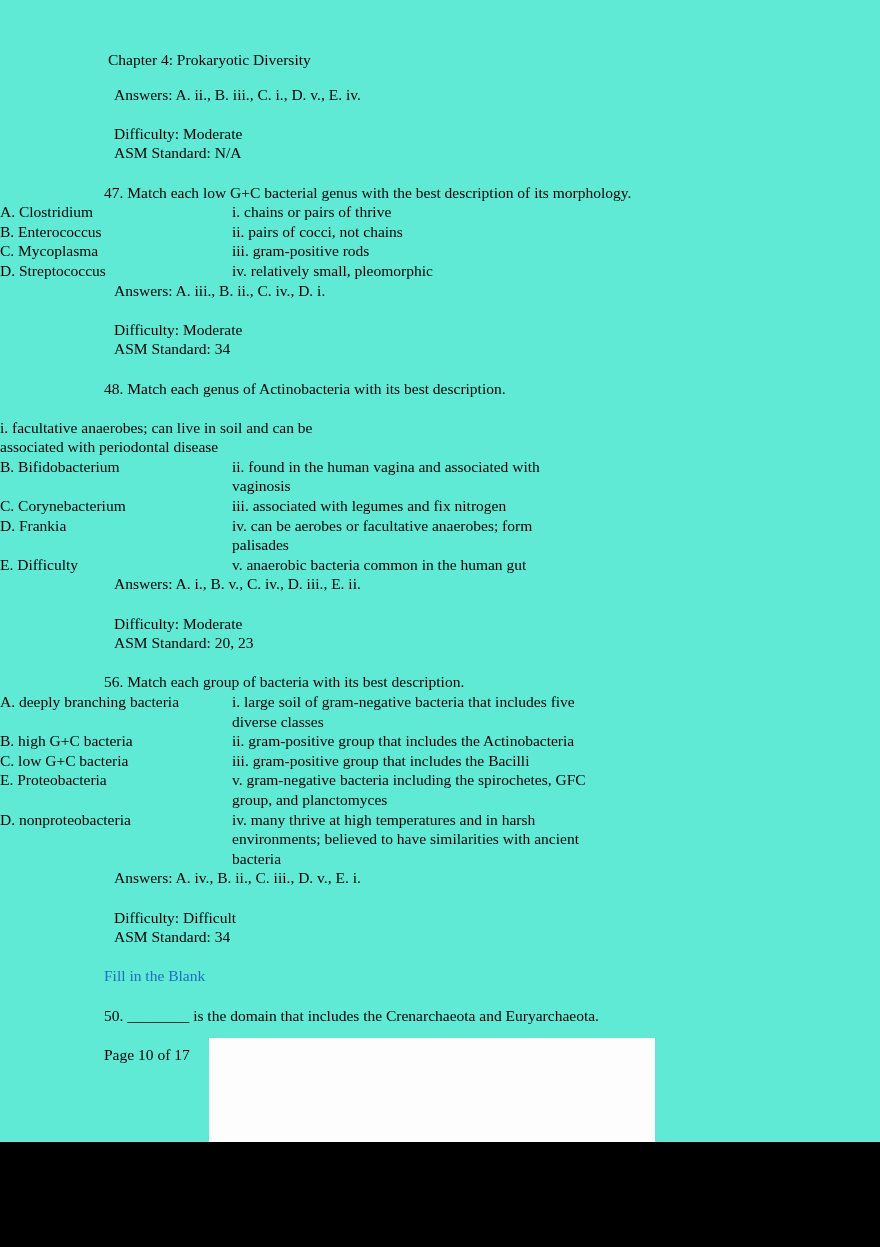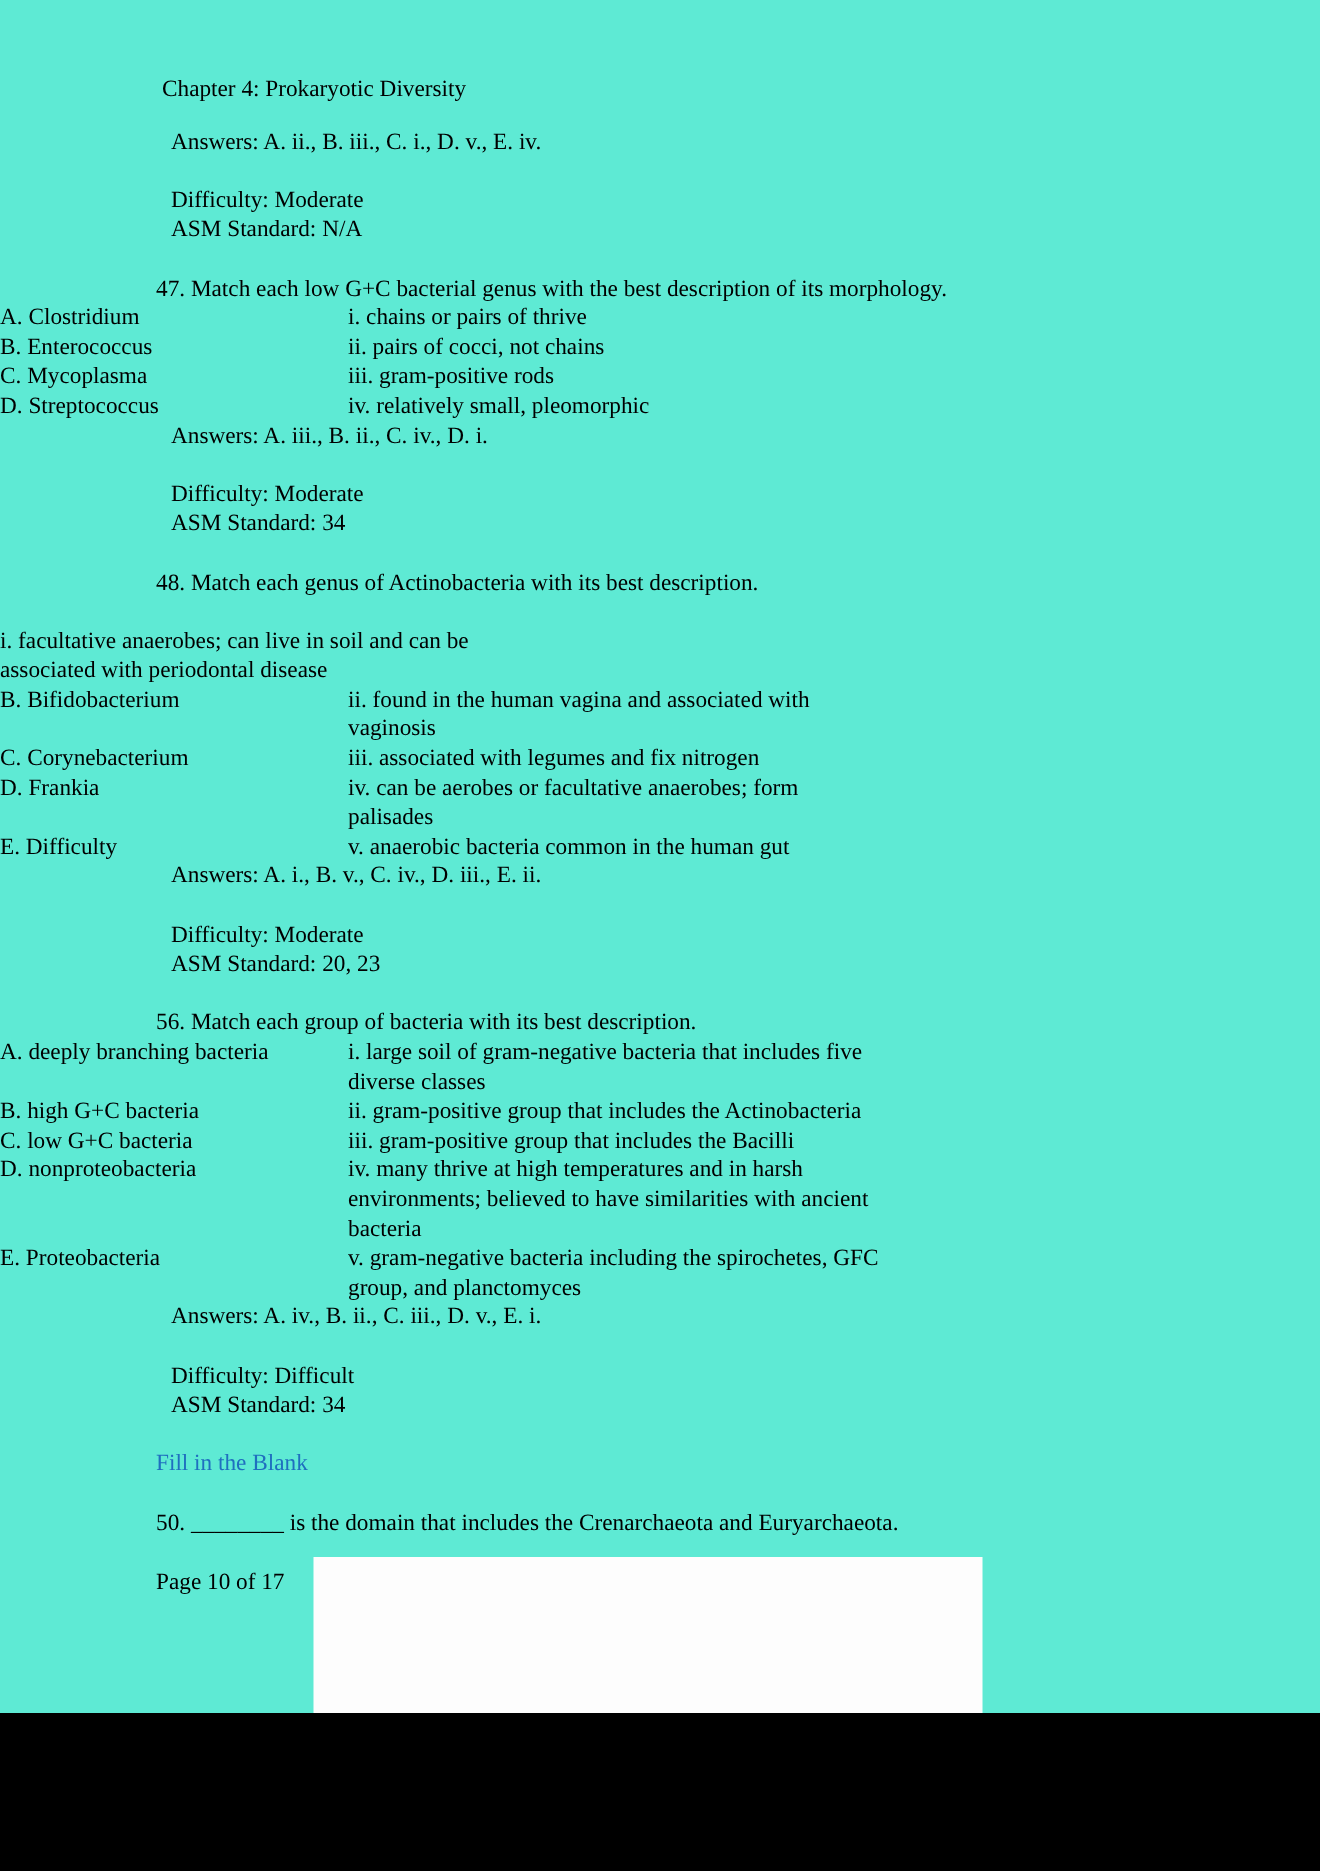--- a/index.html
+++ b/index.html
@@ -103,29 +103,29 @@
     </div>
     <div class="pair">
       <div class="term">B. high G+C bacteria</div>
       <div class="desc">ii. gram-positive group that includes the Actinobacteria</div>
     </div>
     <div class="pair">
       <div class="term">C. low G+C bacteria</div>
       <div class="desc">iii. gram-positive group that includes the Bacilli</div>
     </div>
     <div class="pair">
+      <div class="term">E. Proteobacteria</div>
+      <div class="desc">v. gram-negative bacteria including the spirochetes, GFC
+group, and planctomyces</div>
+    </div>
+    <div class="pair">
       <div class="term">D. nonproteobacteria</div>
       <div class="desc">iv. many thrive at high temperatures and in harsh
 environments; believed to have similarities with ancient
 bacteria</div>
-    </div>
-    <div class="pair">
-      <div class="term">E. Proteobacteria</div>
-      <div class="desc">v. gram-negative bacteria including the spirochetes, GFC
-group, and planctomyces</div>
     </div>
     <div class="ind">Answers: A. iv., B. ii., C. iii., D. v., E. i.</div>
     <div class="sp"></div>
     <div class="ind">Difficulty: Difficult</div>
     <div class="ind">ASM Standard: 34</div>
     <div class="sp"></div>
 
     <div class="section">Fill in the Blank</div>
     <div class="sp"></div>
 

